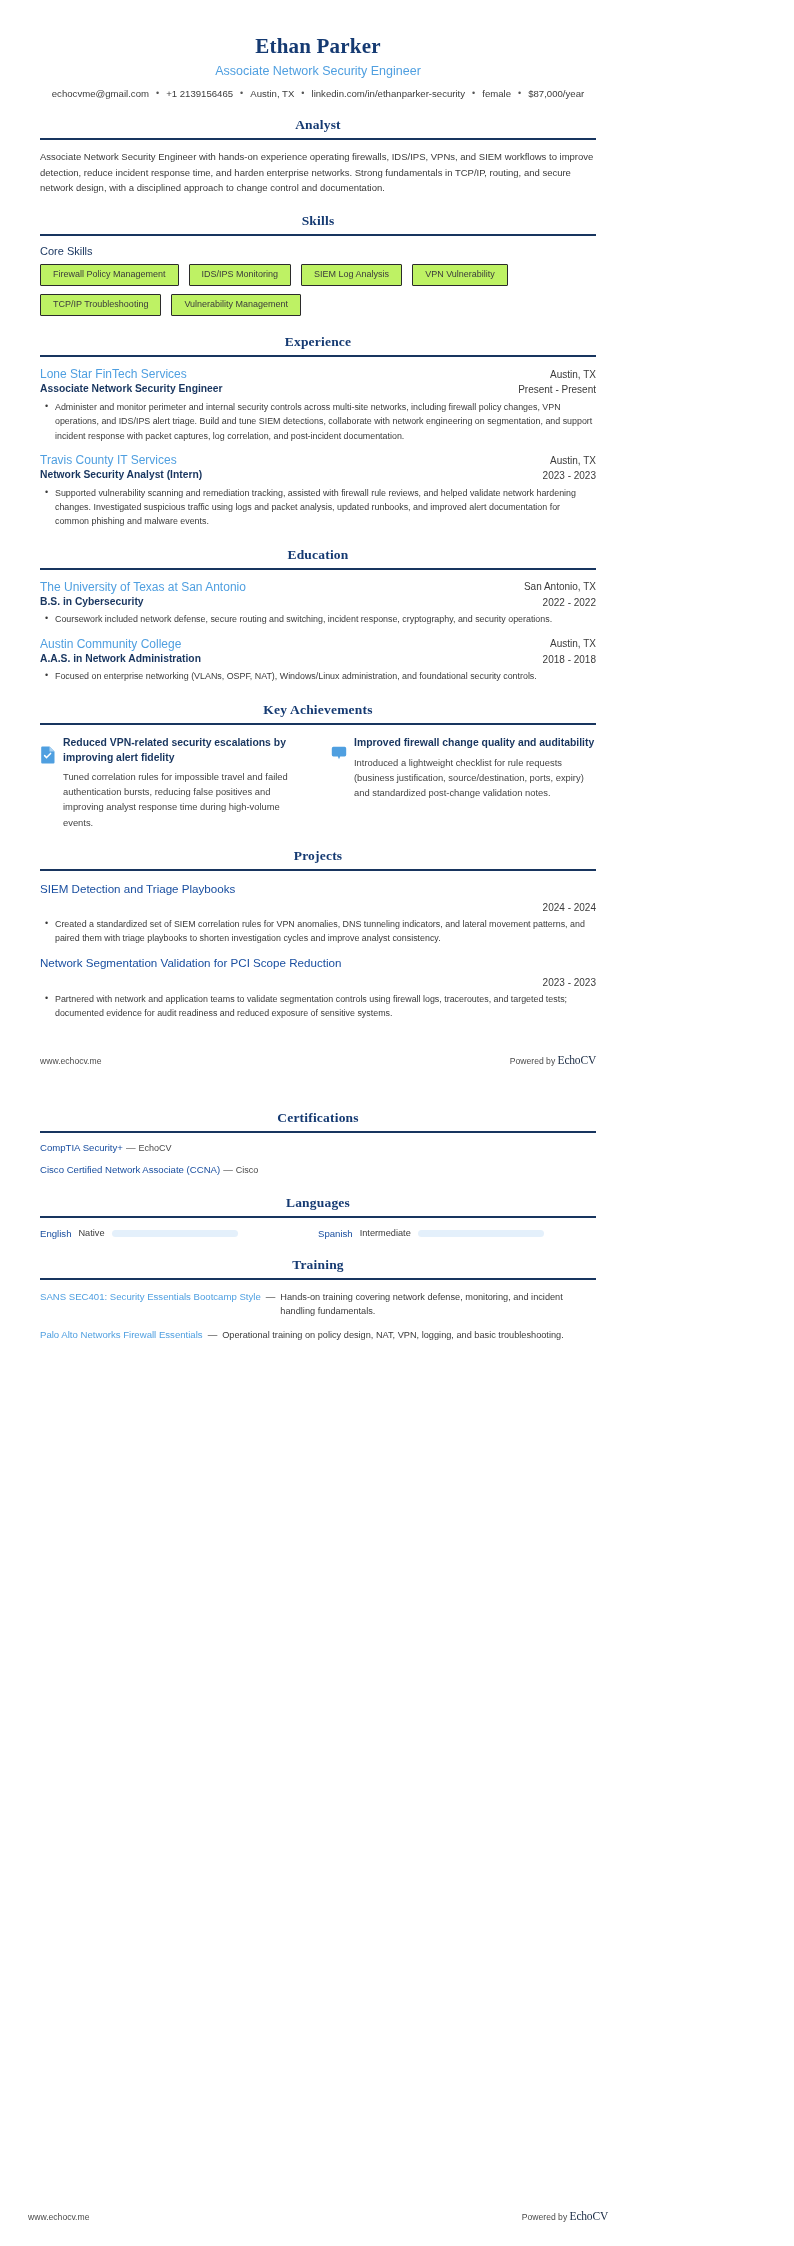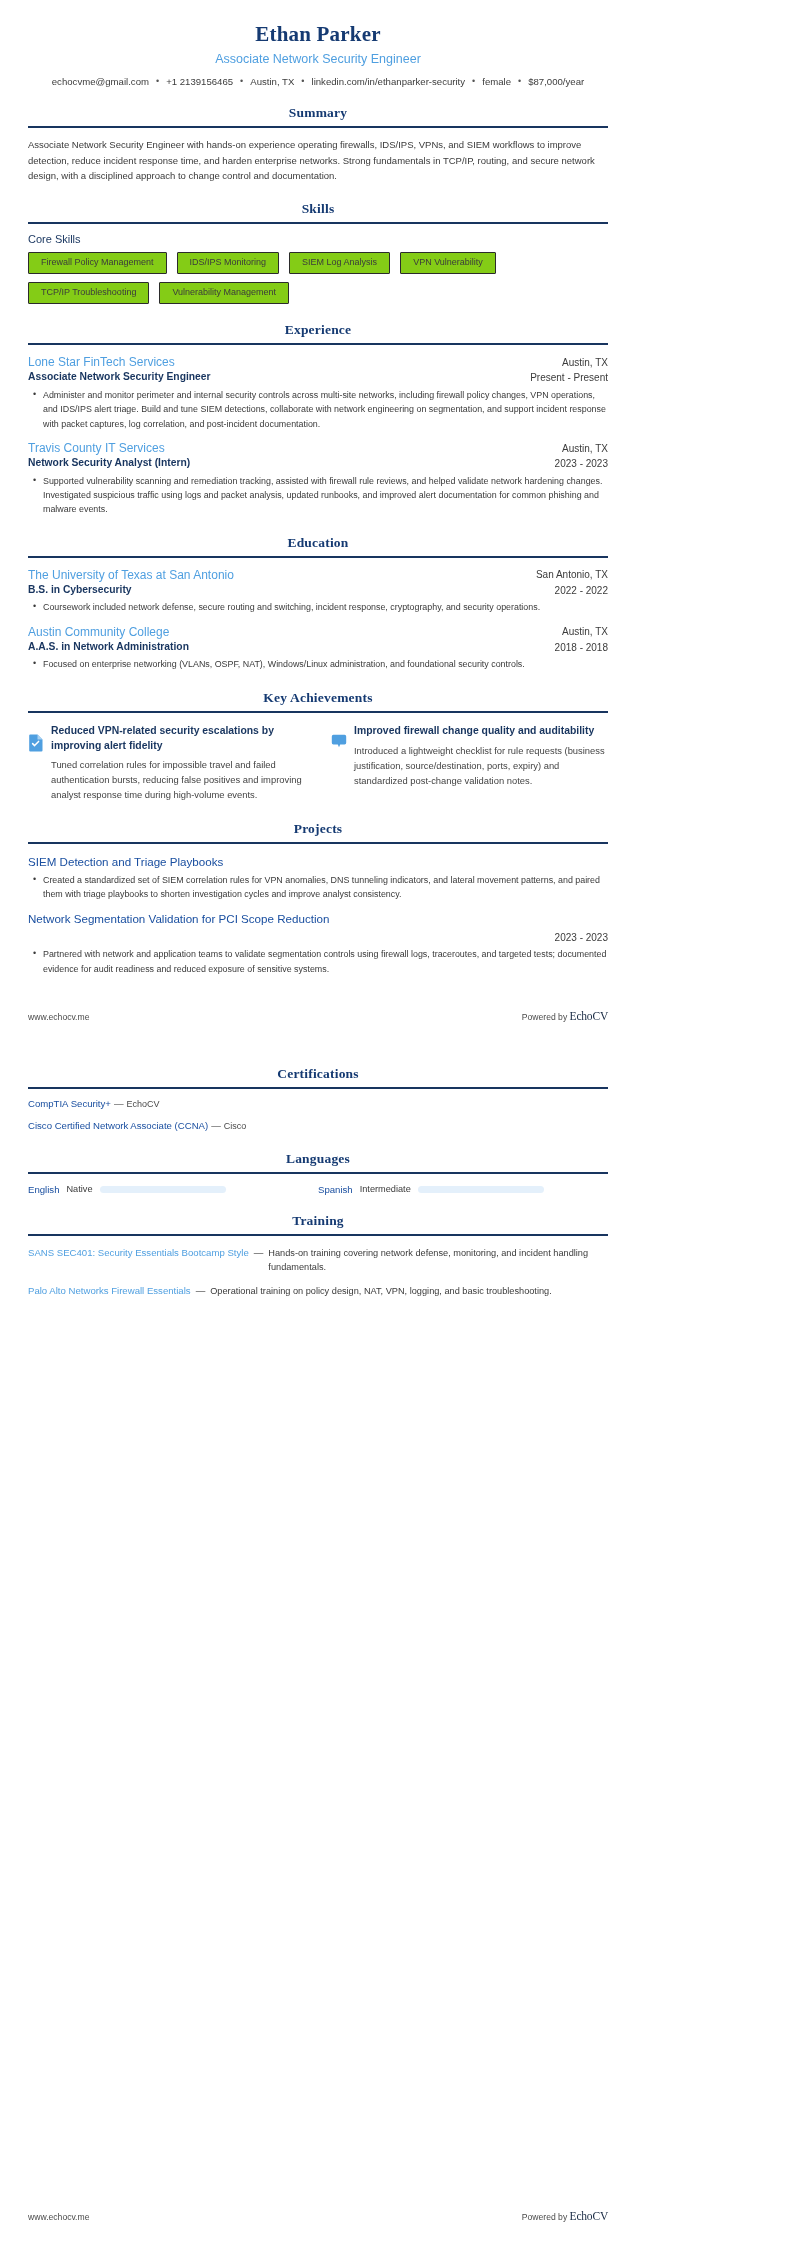--- a/index.html
+++ b/index.html
@@ -9,21 +9,21 @@
     min-height: 2246px;
     background: #ffffff;
     font-family: "Liberation Sans", sans-serif;
     color: #333333;
     -webkit-font-smoothing: antialiased;
   }
   .page {
     position: relative;
     width: 636px;
     min-height: 2246px;
-    padding: 0;
+    padding: 12px;
   }
   .inner { padding: 0 28px; }
 
   
   .hdr { text-align:center; padding-top: 22px; }
   .hdr-name {
     font-family: "Liberation Serif", serif;
     font-size: 21px;
     font-weight: bold;
     color: #153a72;
@@ -92,21 +92,21 @@
     display:flex;
     flex-wrap: wrap;
     gap: 8px 10px;
   }
   .skill-tag {
     border: 1px solid #2b2b2b;
     border-radius: 1px;
     padding: 5px 12px;
     font-size: 9px;
     color: #3b3b3b;
-    background: #84cc16;
+    background: #bef264;
     line-height: 1.1;
     white-space: nowrap;
   }
 
   
   .entry { margin-top: 9px; }
   .entry:first-of-type { margin-top: 8px; }
   .entry-row {
     display:flex;
     justify-content: space-between;
@@ -314,21 +314,21 @@
         <span class="sep">•</span>
         <span class="ci">linkedin.com/in/ethanparker-security</span>
         <span class="sep">•</span>
         <span class="ci">female</span>
         <span class="sep">•</span>
         <span class="ci">$87,000/year</span>
       </div>
     </div>
 
     <div class="section">
-      <div class="sec-title">Summary</div>
+      <div class="sec-title">Analyst</div>
       <div class="sec-rule"></div>
       <div class="summary-text">Associate Network Security Engineer with hands-on experience operating firewalls, IDS/IPS, VPNs, and SIEM workflows to improve detection, reduce incident response time, and harden enterprise networks. Strong fundamentals in TCP/IP, routing, and secure network design, with a disciplined approach to change control and documentation.</div>
     </div>
 
     <div class="section">
       <div class="sec-title">Skills</div>
       <div class="sec-rule"></div>
       <div class="skills-group-title">Core Skills</div>
       <div class="skill-tags">
         <span class="skill-tag">Firewall Policy Management</span>
@@ -439,20 +439,21 @@
 
       </div>
     </div>
 
     <div class="section">
       <div class="sec-title">Projects</div>
       <div class="sec-rule"></div>
 
       <div class="proj">
         <div class="proj-title">SIEM Detection and Triage Playbooks</div>
+        <div class="proj-dates">2024 - 2024</div>
         <ul class="bullets">
           <li>Created a standardized set of SIEM correlation rules for VPN anomalies, DNS tunneling indicators, and lateral movement patterns, and paired them with triage playbooks to shorten investigation cycles and improve analyst consistency.</li>
         </ul>
       </div>
 
       <div class="proj">
         <div class="proj-title">Network Segmentation Validation for PCI Scope Reduction</div>
         <div class="proj-dates">2023 - 2023</div>
         <ul class="bullets">
           <li>Partnered with network and application teams to validate segmentation controls using firewall logs, traceroutes, and targeted tests; documented evidence for audit readiness and reduced exposure of sensitive systems.</li>

